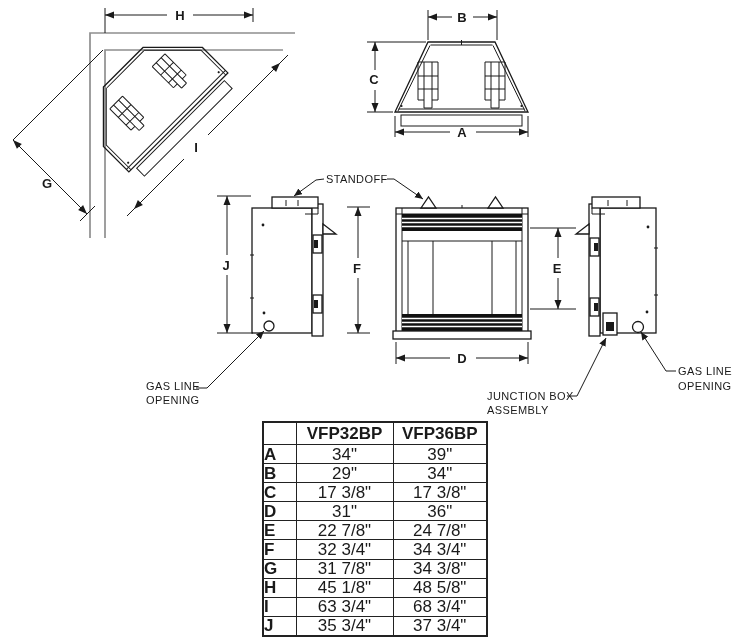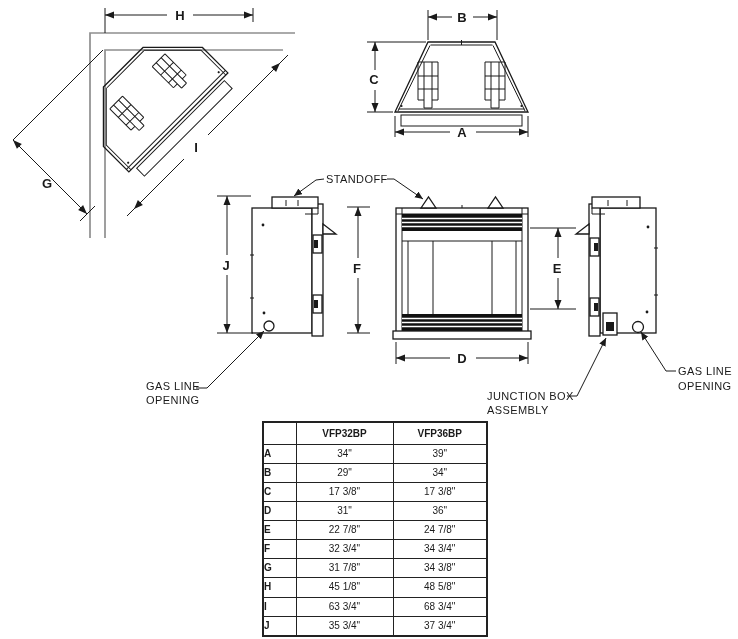--- a/index.html
+++ b/index.html
@@ -14,21 +14,21 @@
   .thin { stroke:#1a1a1a; stroke-width:1; fill:none; }
   .unit { stroke:#1a1a1a; stroke-width:1.3; fill:none; }
   .unitw { stroke:#1a1a1a; stroke-width:1.3; fill:#ffffff; }
   .wall { stroke:#8f8f8f; stroke-width:1.7; fill:none; }
   .arr  { fill:#1a1a1a; stroke:none; }
   .louv { fill:#111111; stroke:none; }
   .lstripe { stroke:#ffffff; stroke-width:1.4; }
   
   #dim-table-wrap { position:absolute; left:262px; top:421px; width:224px; height:216px; }
   table.dim-table { border-collapse:collapse; width:224px; height:216px; table-layout:fixed;
-    border:2.5px solid #222; font-size:10px; }
+    border:2.5px solid #222; font-size:17px; }
   table.dim-table th, table.dim-table td { border:1.6px solid #222; padding:0 0; line-height:1; }
   table.dim-table th { font-weight:bold; text-align:center; height:21px; }
   td.dim-col { font-weight:bold; text-align:left; padding-left:6px; width:30px; }
   td.val-col { text-align:center; }
   col.c1 { width:33px; } col.c2 { width:97px; } col.c3 { width:94px; }
 </style>
 </head>
 <body>
 
 <div id="stage">

